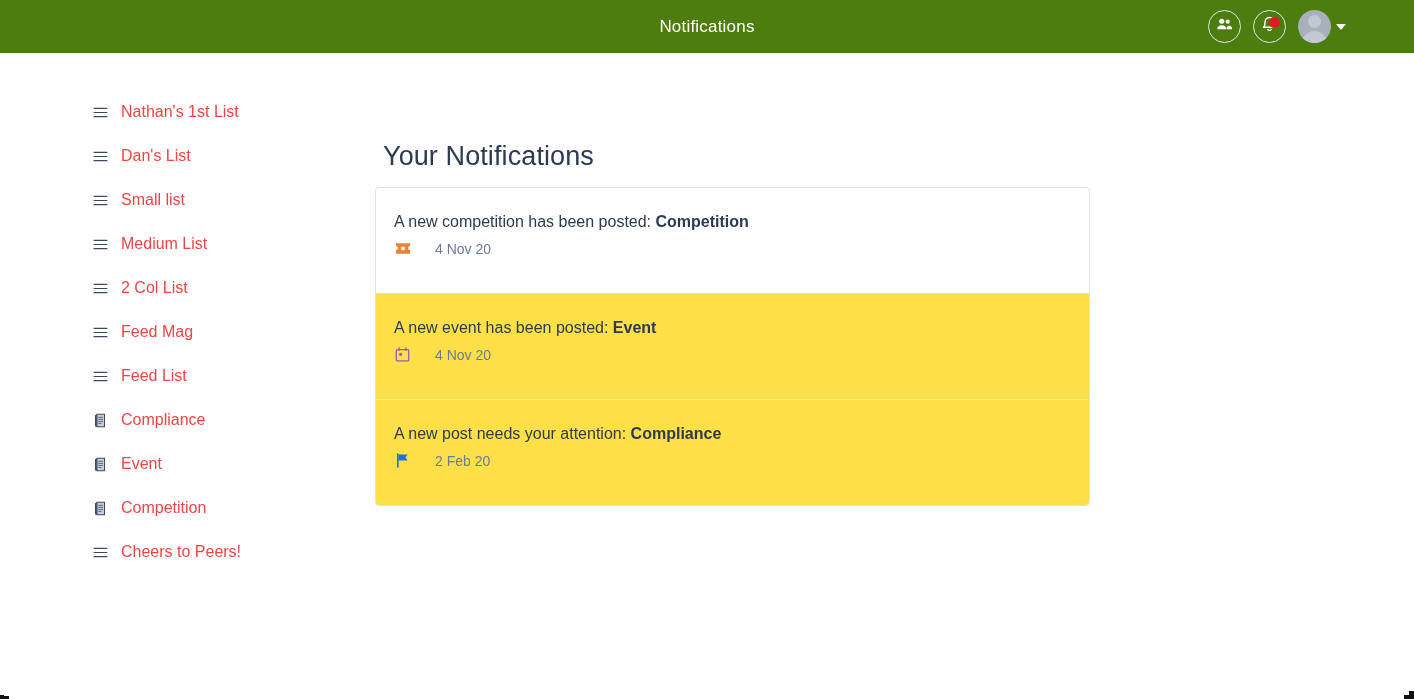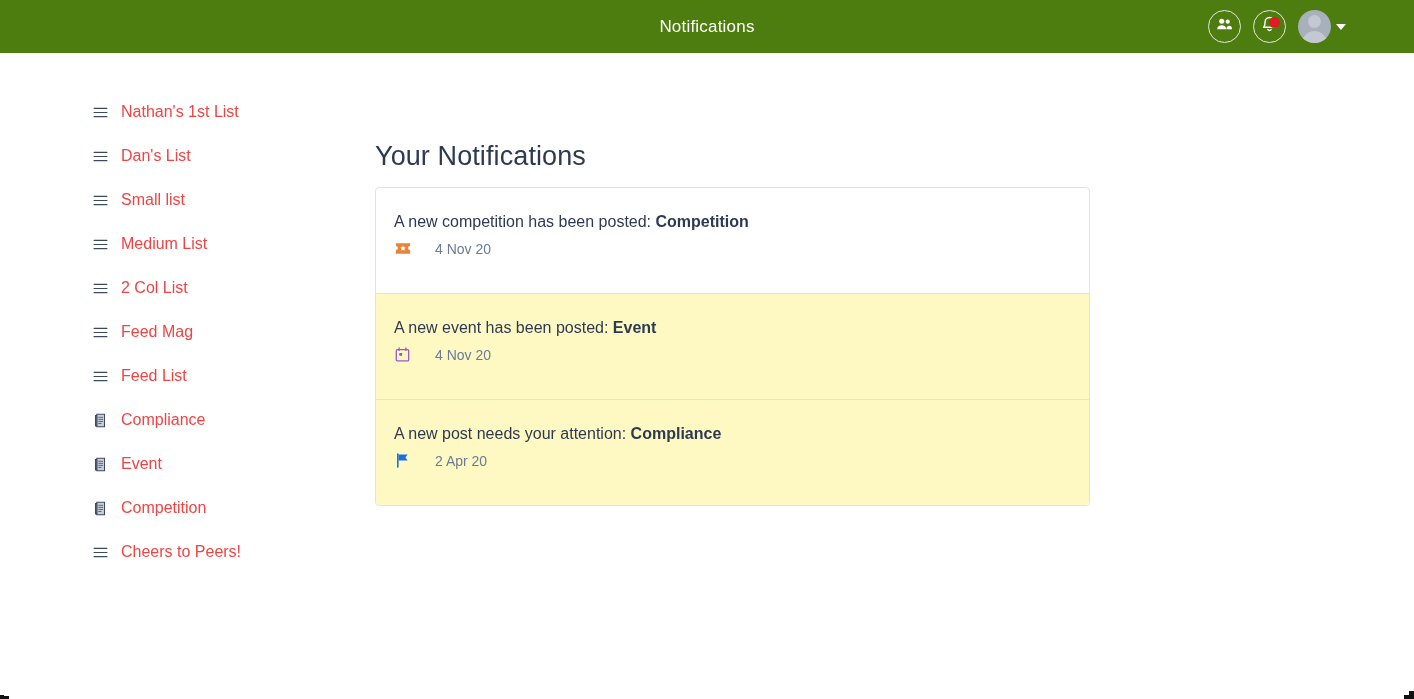--- a/index.html
+++ b/index.html
@@ -131,38 +131,38 @@
     color: #ef4444;
     white-space: nowrap;
   }
 
   
   .main { flex: 1; padding-top: 88px; }
   .main-title {
     font-size: 27px;
     font-weight: 400;
     color: #2d3a52;
-    margin-left: 0;
+    margin-left: 8px;
     margin-bottom: 15px;
     letter-spacing: 0.1px;
   }
   .notif-card {
     width: 715px;
     border: 1px solid #dfe3e8;
     border-radius: 4px;
     overflow: hidden;
     background: #ffffff;
   }
   .notif-row {
     padding: 25px 0 36px 18px;
     border-bottom: 1px solid #dfe3e8;
     cursor: pointer;
   }
   .notif-row:last-child { border-bottom: none; }
-  .notif-row.unread { background: #fef9c3; }
+  .notif-row.unread { background: #fde047; }
   .notif-text {
     font-size: 16px;
     color: #2d3a52;
     margin-bottom: 9px;
   }
   .notif-text b { font-weight: 700; }
   .notif-meta {
     display: flex;
     align-items: center;
     gap: 24px;
@@ -382,21 +382,21 @@
 
       <div class="notif-row unread">
         <div class="notif-text"><span>A new post needs your attention: </span><b>Compliance</b></div>
         <div class="notif-meta">
           <span class="meta-icon">
             <svg width="15" height="15" viewBox="0 0 16 16">
               <path d="M3 1.2v13.6" stroke="#1a6fe0" stroke-width="1.7" stroke-linecap="round"></path>
               <path d="M3.9 1.6h9.6l-2.4 3.2 2.4 3.2H3.9z" fill="#1a6fe0"></path>
             </svg>
           </span>
-          <span class="notif-date">2 Apr 20</span>
+          <span class="notif-date">2 Feb 20</span>
         </div>
       </div>
 
     </div>
   </main>
 </div>
 
 <div class="corner-bl"></div>
 <div class="corner-br">
     <i class="a"></i>

